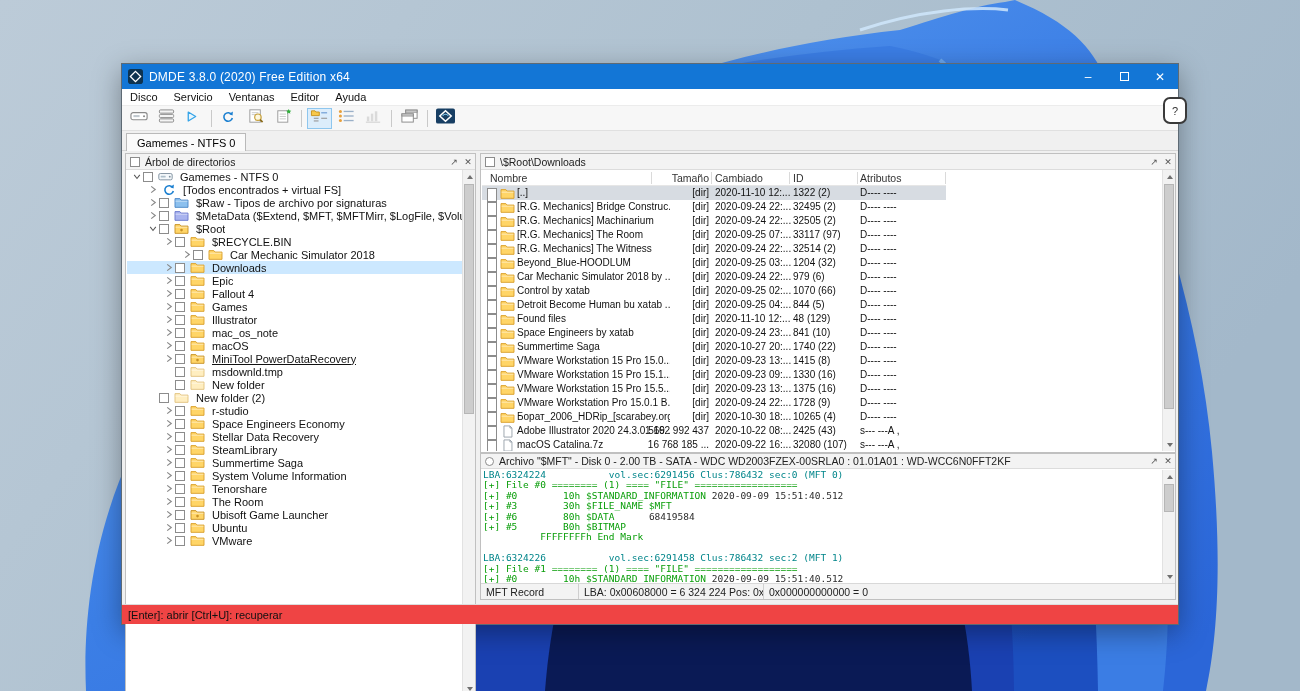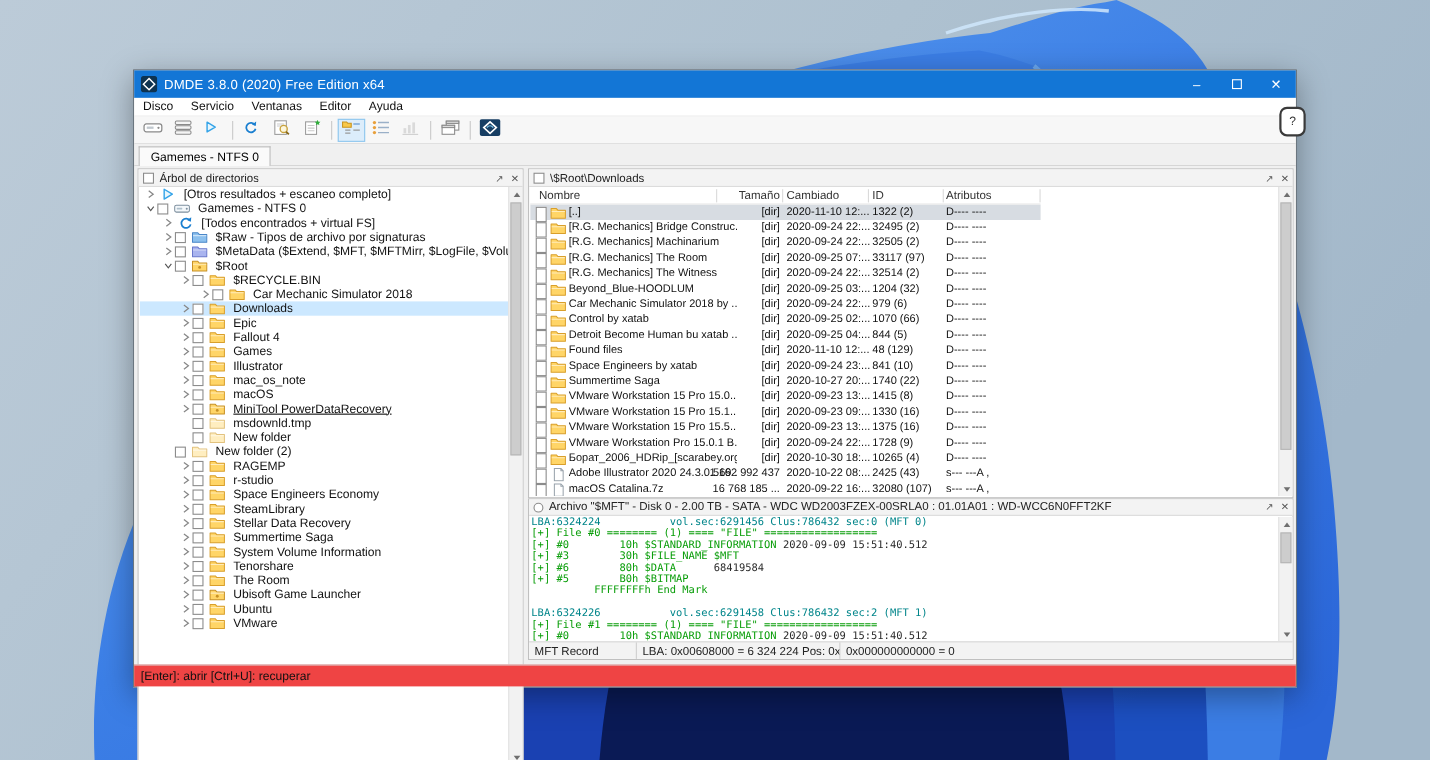--- a/index.html
+++ b/index.html
@@ -262,31 +262,20 @@
         <div class="phead">
           <span class="cb"></span>
           <span class="ph-title">Árbol de directorios</span>
           <span class="ph-actions">
             <span class="ph-btn">↗</span>
             <span class="ph-btn">✕</span>
           </span>
         </div>
         <div class="tree-body" id="treeBody">
             <div class="trow" style="padding-left: 6px;">
-              <svg class="chev" viewBox="0 0 8 10">
-                <path d="M2 1.5 L6.5 5 L2 8.5" fill="none" stroke="#888" stroke-width="1.3"></path>
-              </svg>
-              <span style="display:inline-flex;margin:0 3px 0 2px;">
-                <svg class="ic" viewBox="0 0 16 14">
-                  <path d="M4.5 2.2 L12.5 7 L4.5 11.8 Z" fill="#e8f6fd" stroke="#35a4e8" stroke-width="1.4" stroke-linejoin="round"></path>
-                </svg>
-              </span>
-              <span class="tlabel">[Otros resultados + escaneo completo]</span>
-            </div>
-            <div class="trow" style="padding-left: 6px;">
               <svg class="chev" viewBox="0 0 10 8">
                 <path d="M1.5 2 L5 6.5 L8.5 2" fill="none" stroke="#555" stroke-width="1.3"></path>
               </svg>
               <span class="cb"></span>
               <span style="display:inline-flex;margin:0 3px 0 2px;">
                 <svg class="ic" viewBox="0 0 16 14">
                   <rect x="0.8" y="3.8" width="14.4" height="6.8" rx="1.6" fill="#f4f8fb" stroke="#7d8f9e"></rect>
                   <rect x="2.8" y="6.2" width="5.4" height="1.8" rx="0.4" fill="#aebfcb"></rect>
                   <circle cx="12.6" cy="7.2" r="1" fill="#7d8f9e"></circle>
                 </svg>
@@ -513,33 +502,20 @@
               <svg class="chev" viewBox="0 0 8 10">
                 <path d="M2 1.5 L6.5 5 L2 8.5" fill="none" stroke="#888" stroke-width="1.3"></path>
               </svg>
               <span class="cb"></span>
               <span style="display:inline-flex;margin:0 3px 0 2px;">
                 <svg class="ic" viewBox="0 0 16 14">
                   <path d="M1 2.8 L6.2 2.8 L7.6 4.4 L15 4.4 L15 12.2 L1 12.2 Z" fill="#ffd567" stroke="#d99f2b" stroke-linejoin="round"></path>
                   <path d="M1.5 5.6 L14.5 5.6" stroke="#ffffff" stroke-opacity=".55"></path>
                 </svg>
               </span>
-              <span class="tlabel">RAGEMP</span>
-            </div>
-            <div class="trow" style="padding-left: 38px;">
-              <svg class="chev" viewBox="0 0 8 10">
-                <path d="M2 1.5 L6.5 5 L2 8.5" fill="none" stroke="#888" stroke-width="1.3"></path>
-              </svg>
-              <span class="cb"></span>
-              <span style="display:inline-flex;margin:0 3px 0 2px;">
-                <svg class="ic" viewBox="0 0 16 14">
-                  <path d="M1 2.8 L6.2 2.8 L7.6 4.4 L15 4.4 L15 12.2 L1 12.2 Z" fill="#ffd567" stroke="#d99f2b" stroke-linejoin="round"></path>
-                  <path d="M1.5 5.6 L14.5 5.6" stroke="#ffffff" stroke-opacity=".55"></path>
-                </svg>
-              </span>
               <span class="tlabel">r-studio</span>
             </div>
             <div class="trow" style="padding-left: 38px;">
               <svg class="chev" viewBox="0 0 8 10">
                 <path d="M2 1.5 L6.5 5 L2 8.5" fill="none" stroke="#888" stroke-width="1.3"></path>
               </svg>
               <span class="cb"></span>
               <span style="display:inline-flex;margin:0 3px 0 2px;">
                 <svg class="ic" viewBox="0 0 16 14">
                   <path d="M1 2.8 L6.2 2.8 L7.6 4.4 L15 4.4 L15 12.2 L1 12.2 Z" fill="#ffd567" stroke="#d99f2b" stroke-linejoin="round"></path>
@@ -552,34 +528,34 @@
               <svg class="chev" viewBox="0 0 8 10">
                 <path d="M2 1.5 L6.5 5 L2 8.5" fill="none" stroke="#888" stroke-width="1.3"></path>
               </svg>
               <span class="cb"></span>
               <span style="display:inline-flex;margin:0 3px 0 2px;">
                 <svg class="ic" viewBox="0 0 16 14">
                   <path d="M1 2.8 L6.2 2.8 L7.6 4.4 L15 4.4 L15 12.2 L1 12.2 Z" fill="#ffd567" stroke="#d99f2b" stroke-linejoin="round"></path>
                   <path d="M1.5 5.6 L14.5 5.6" stroke="#ffffff" stroke-opacity=".55"></path>
                 </svg>
               </span>
+              <span class="tlabel">Stellar Data Recovery</span>
+            </div>
+            <div class="trow" style="padding-left: 38px;">
+              <svg class="chev" viewBox="0 0 8 10">
+                <path d="M2 1.5 L6.5 5 L2 8.5" fill="none" stroke="#888" stroke-width="1.3"></path>
+              </svg>
+              <span class="cb"></span>
+              <span style="display:inline-flex;margin:0 3px 0 2px;">
+                <svg class="ic" viewBox="0 0 16 14">
+                  <path d="M1 2.8 L6.2 2.8 L7.6 4.4 L15 4.4 L15 12.2 L1 12.2 Z" fill="#ffd567" stroke="#d99f2b" stroke-linejoin="round"></path>
+                  <path d="M1.5 5.6 L14.5 5.6" stroke="#ffffff" stroke-opacity=".55"></path>
+                </svg>
+              </span>
               <span class="tlabel">SteamLibrary</span>
-            </div>
-            <div class="trow" style="padding-left: 38px;">
-              <svg class="chev" viewBox="0 0 8 10">
-                <path d="M2 1.5 L6.5 5 L2 8.5" fill="none" stroke="#888" stroke-width="1.3"></path>
-              </svg>
-              <span class="cb"></span>
-              <span style="display:inline-flex;margin:0 3px 0 2px;">
-                <svg class="ic" viewBox="0 0 16 14">
-                  <path d="M1 2.8 L6.2 2.8 L7.6 4.4 L15 4.4 L15 12.2 L1 12.2 Z" fill="#ffd567" stroke="#d99f2b" stroke-linejoin="round"></path>
-                  <path d="M1.5 5.6 L14.5 5.6" stroke="#ffffff" stroke-opacity=".55"></path>
-                </svg>
-              </span>
-              <span class="tlabel">Stellar Data Recovery</span>
             </div>
             <div class="trow" style="padding-left: 38px;">
               <svg class="chev" viewBox="0 0 8 10">
                 <path d="M2 1.5 L6.5 5 L2 8.5" fill="none" stroke="#888" stroke-width="1.3"></path>
               </svg>
               <span class="cb"></span>
               <span style="display:inline-flex;margin:0 3px 0 2px;">
                 <svg class="ic" viewBox="0 0 16 14">
                   <path d="M1 2.8 L6.2 2.8 L7.6 4.4 L15 4.4 L15 12.2 L1 12.2 Z" fill="#ffd567" stroke="#d99f2b" stroke-linejoin="round"></path>
                   <path d="M1.5 5.6 L14.5 5.6" stroke="#ffffff" stroke-opacity=".55"></path>

